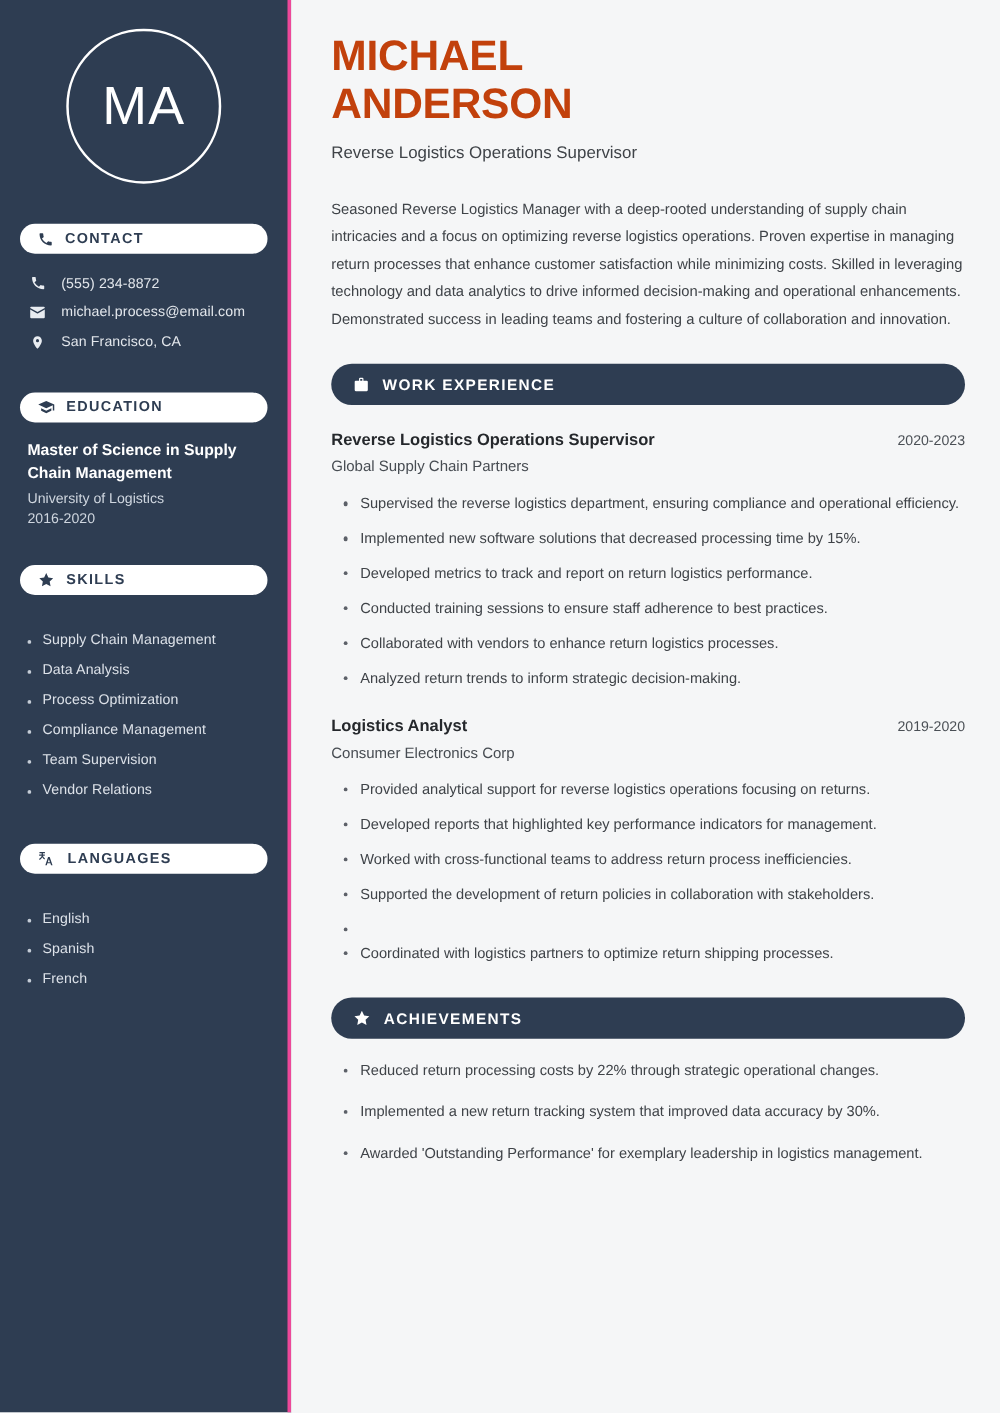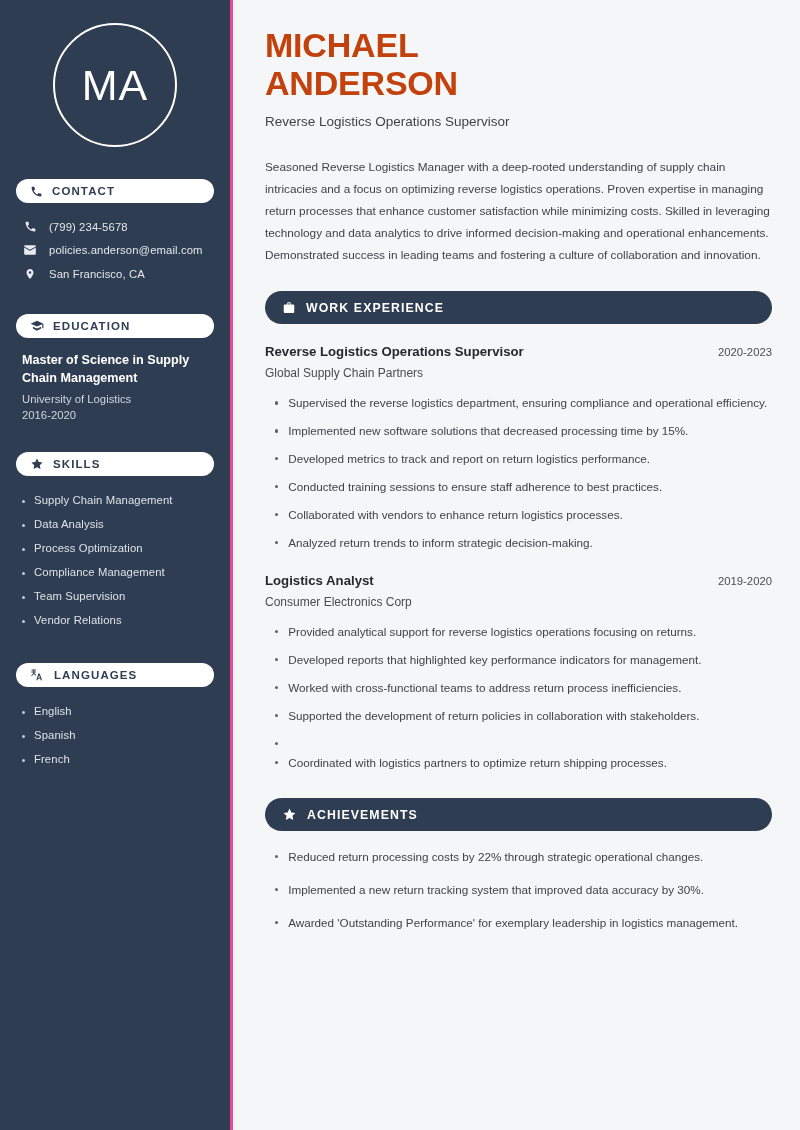--- a/index.html
+++ b/index.html
@@ -53,21 +53,21 @@
 
   .edu-pill { margin-top: 28px; }
   .edu-block { padding: 13px 6px 0 6px; }
   .edu-degree { font-size: 12.6px; font-weight: 700; line-height: 1.45; color: #ffffff; }
   .edu-school { font-size: 11.3px; color: #cfd6df; margin-top: 5px; }
   .edu-years  { font-size: 11.3px; color: #cfd6df; margin-top: 4px; }
 
   .skills-pill { margin-top: 31px; }
   .lang-pill { margin-top: 31px; }
 
-  .side-list { margin-top: 12px; padding-left: 6px; }
+  .side-list { margin-top: 24px; padding-left: 6px; }
   .side-li {
     display: flex; align-items: flex-start; gap: 9px;
     padding: 6px 0;
   }
   .side-li .dot {
     width: 3px; height: 3px; border-radius: 50%;
     background: #c4ccd6; margin-top: 6px; flex: none;
   }
   .side-li .t { font-size: 11.3px; color: #dde2e9; letter-spacing: .1px; }
 
@@ -133,29 +133,29 @@
       <span class="pill-label">CONTACT</span>
     </div>
 
     <div class="contact-list">
       <div class="contact-row">
         <span class="ic">
           <svg width="13" height="13" viewBox="0 0 24 24" fill="#e8ecf1">
               <path d="M6.6 10.8c1.4 2.8 3.8 5.1 6.6 6.6l2.2-2.2c.3-.3.7-.4 1-.2 1.2.4 2.4.6 3.6.6.6 0 1 .4 1 1V20c0 .6-.4 1-1 1C10.6 21 3 13.4 3 4c0-.6.4-1 1-1h3.5c.6 0 1 .4 1 1 0 1.3.2 2.5.6 3.6.1.4 0 .8-.2 1.1l-2.3 2.1z"></path>
             </svg>
         </span>
-        <span class="txt">(799) 234-5678</span>
+        <span class="txt">(555) 234-8872</span>
       </div>
       <div class="contact-row">
         <span class="ic">
           <svg width="14" height="14" viewBox="0 0 24 24" fill="#e8ecf1">
               <path d="M2 5.5A1.5 1.5 0 0 1 3.5 4h17A1.5 1.5 0 0 1 22 5.5v.3l-10 5.6L2 5.8v-.3zm0 2.4 9.6 5.4c.25.14.55.14.8 0L22 7.9V18.5A1.5 1.5 0 0 1 20.5 20h-17A1.5 1.5 0 0 1 2 18.5V7.9z"></path>
             </svg>
         </span>
-        <span class="txt">policies.anderson@email.com</span>
+        <span class="txt">michael.process@email.com</span>
       </div>
       <div class="contact-row">
         <span class="ic">
           <svg width="12" height="14" viewBox="0 0 24 24" fill="#e8ecf1">
               <path d="M12 2C8.1 2 5 5.1 5 9c0 5.2 6.2 12.3 6.5 12.6.3.3.8.3 1 0C12.8 21.3 19 14.2 19 9c0-3.9-3.1-7-7-7zm0 9.5A2.5 2.5 0 1 1 12 6.5a2.5 2.5 0 0 1 0 5z"></path>
             </svg>
         </span>
         <span class="txt">San Francisco, CA</span>
       </div>
     </div>

